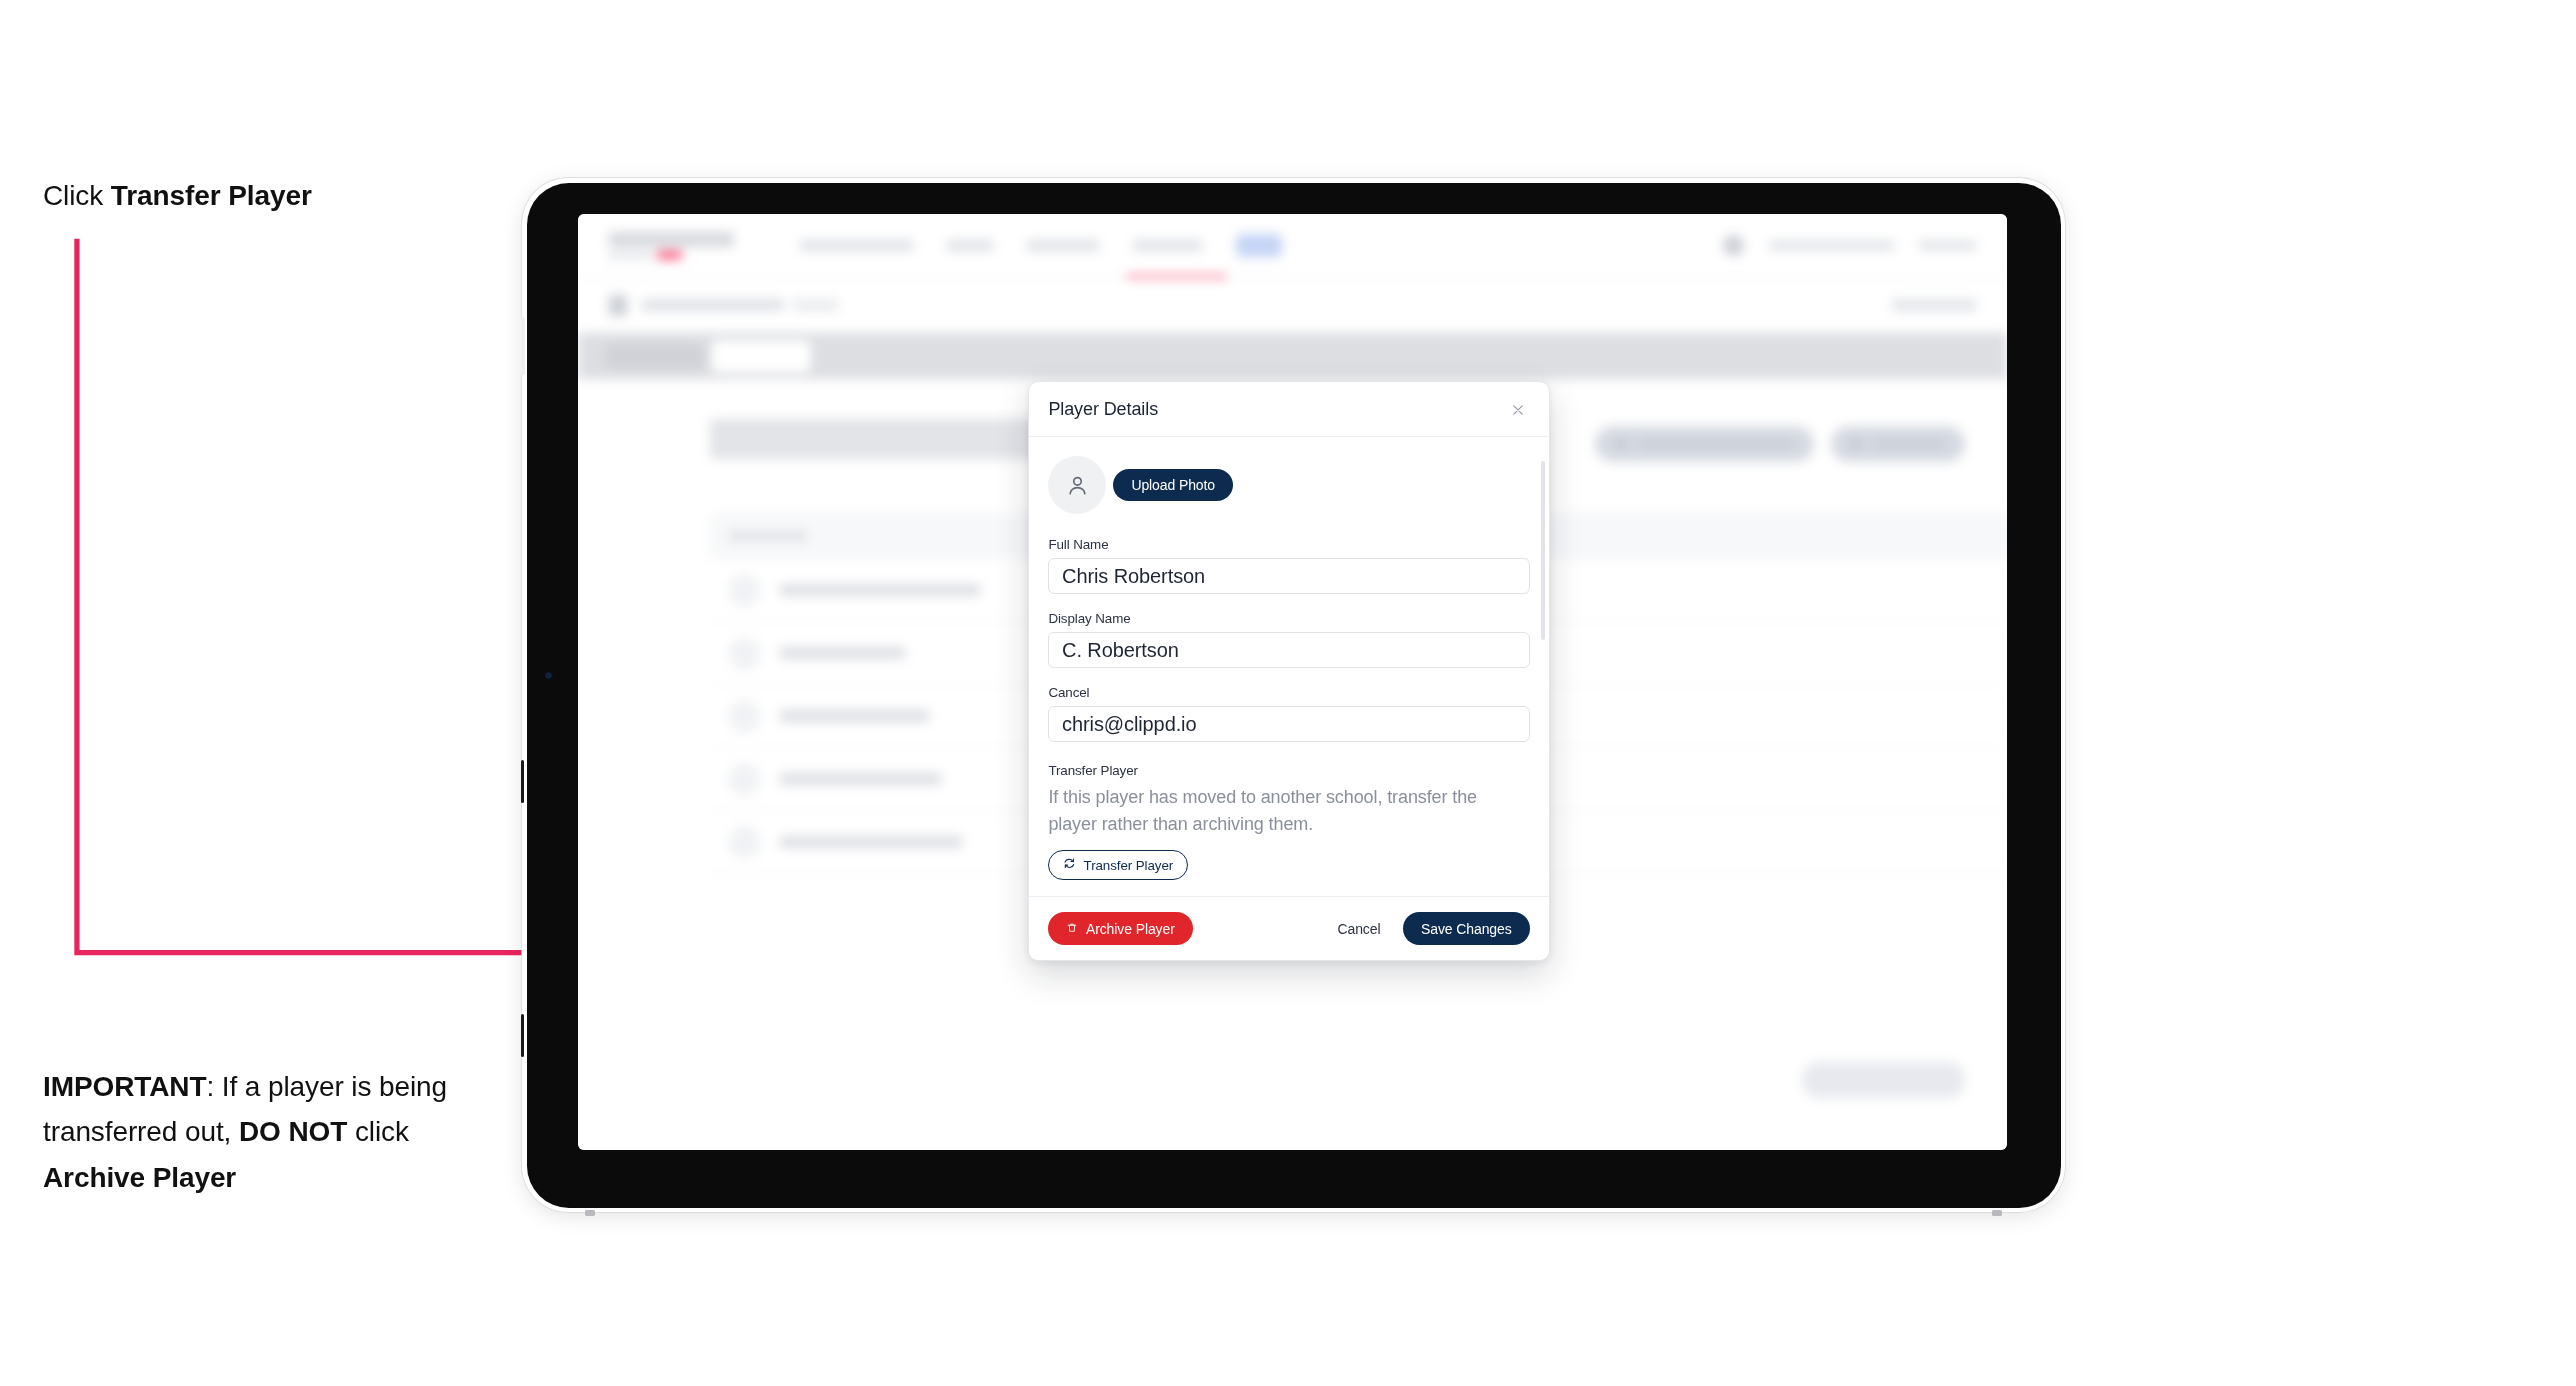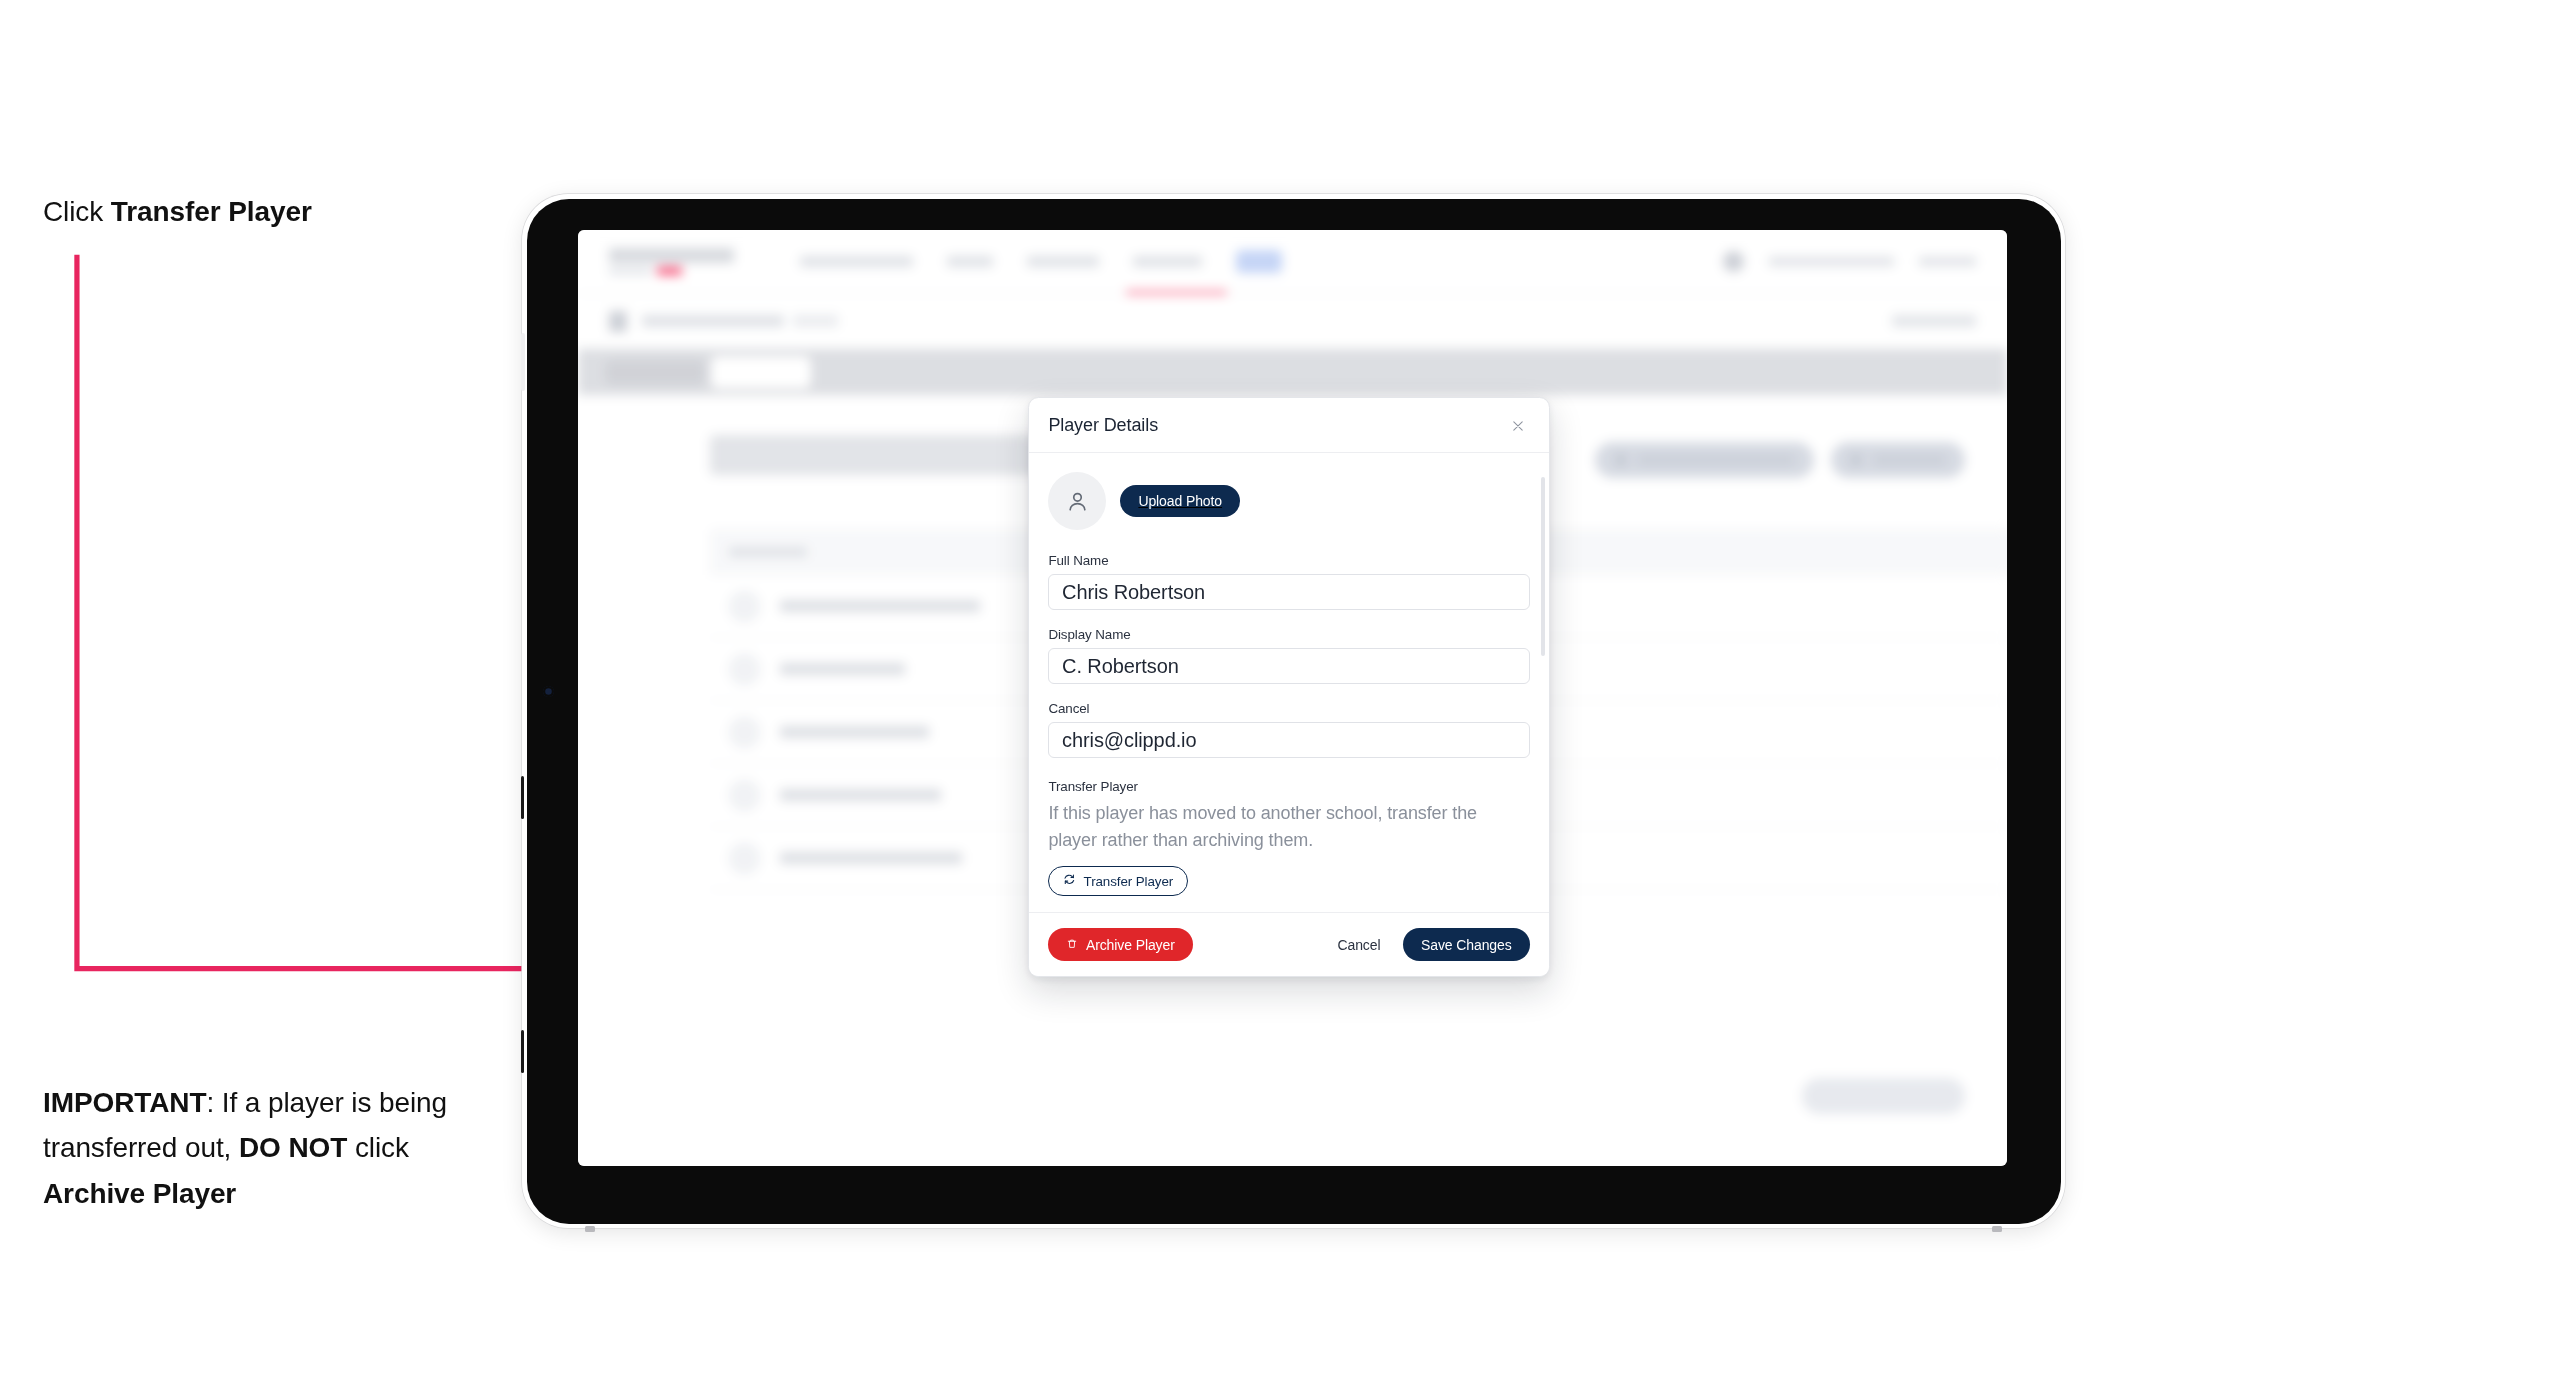--- a/index.html
+++ b/index.html
@@ -2,21 +2,21 @@
 <html style="font-size:12px"><head>
 <meta charset="utf-8">
 <style>
   * { box-sizing: border-box; margin: 0; padding: 0; }
   html, body {
     width: 2576px; height: 1386px;
     background: #ffffff;
     font-family: "Liberation Sans", sans-serif;
     overflow: hidden;
   }
-  .stage { position: relative; width: 2576px; height: 1130px; background:#fff;margin-top:16px; }
+  .stage { position: relative; width: 2576px; height: 1130px; background:#fff; }
 
   
   .anno-top {
     position: absolute; left: 43px; top: 178px;
     font-size: 28px; line-height: 1.25; color: #111111;
     letter-spacing: -0.1px; white-space: nowrap;
   }
   .anno-bottom {
     position: absolute; left: 43px; top: 1064px;
     font-size: 28px; line-height: 1.62; color: #111111;
@@ -142,21 +142,21 @@
   .modal-body { padding: 19.4px 19.4px 16.4px 19.4px; position:relative; }
   .modal-scroll-track {
     position:absolute; right:2.2px; top:7.5px; bottom:7.5px; width:3.7px;
     background: transparent;
   }
   .modal-scroll-thumb {
     position:absolute; right:2.2px; top:16.4px; width:3.7px; height:179px;
     background: #e2e4e9; border-radius: 2.2px;
   }
 
-  .photo-row { display:flex; align-items:center; gap:14px; margin-bottom: 22.4px; text-decoration: underline; }
+  .photo-row { display:flex; align-items:center; gap:7px; margin-bottom: 22.4px; }
   .avatar {
     width: 58px; height:58px; border-radius:50%; background:#f0f1f3;
     display:flex; align-items:center; justify-content:center; color:#646b76;
   }
   .upload-btn {
     background:#0d2a4f; color:#ffffff; border:none;
     font-size: 14px; padding: 8.2px 18px; border-radius: 16.4px;
     font-family:"Liberation Sans", sans-serif; cursor:pointer; letter-spacing:-0.1px;
   }
 

